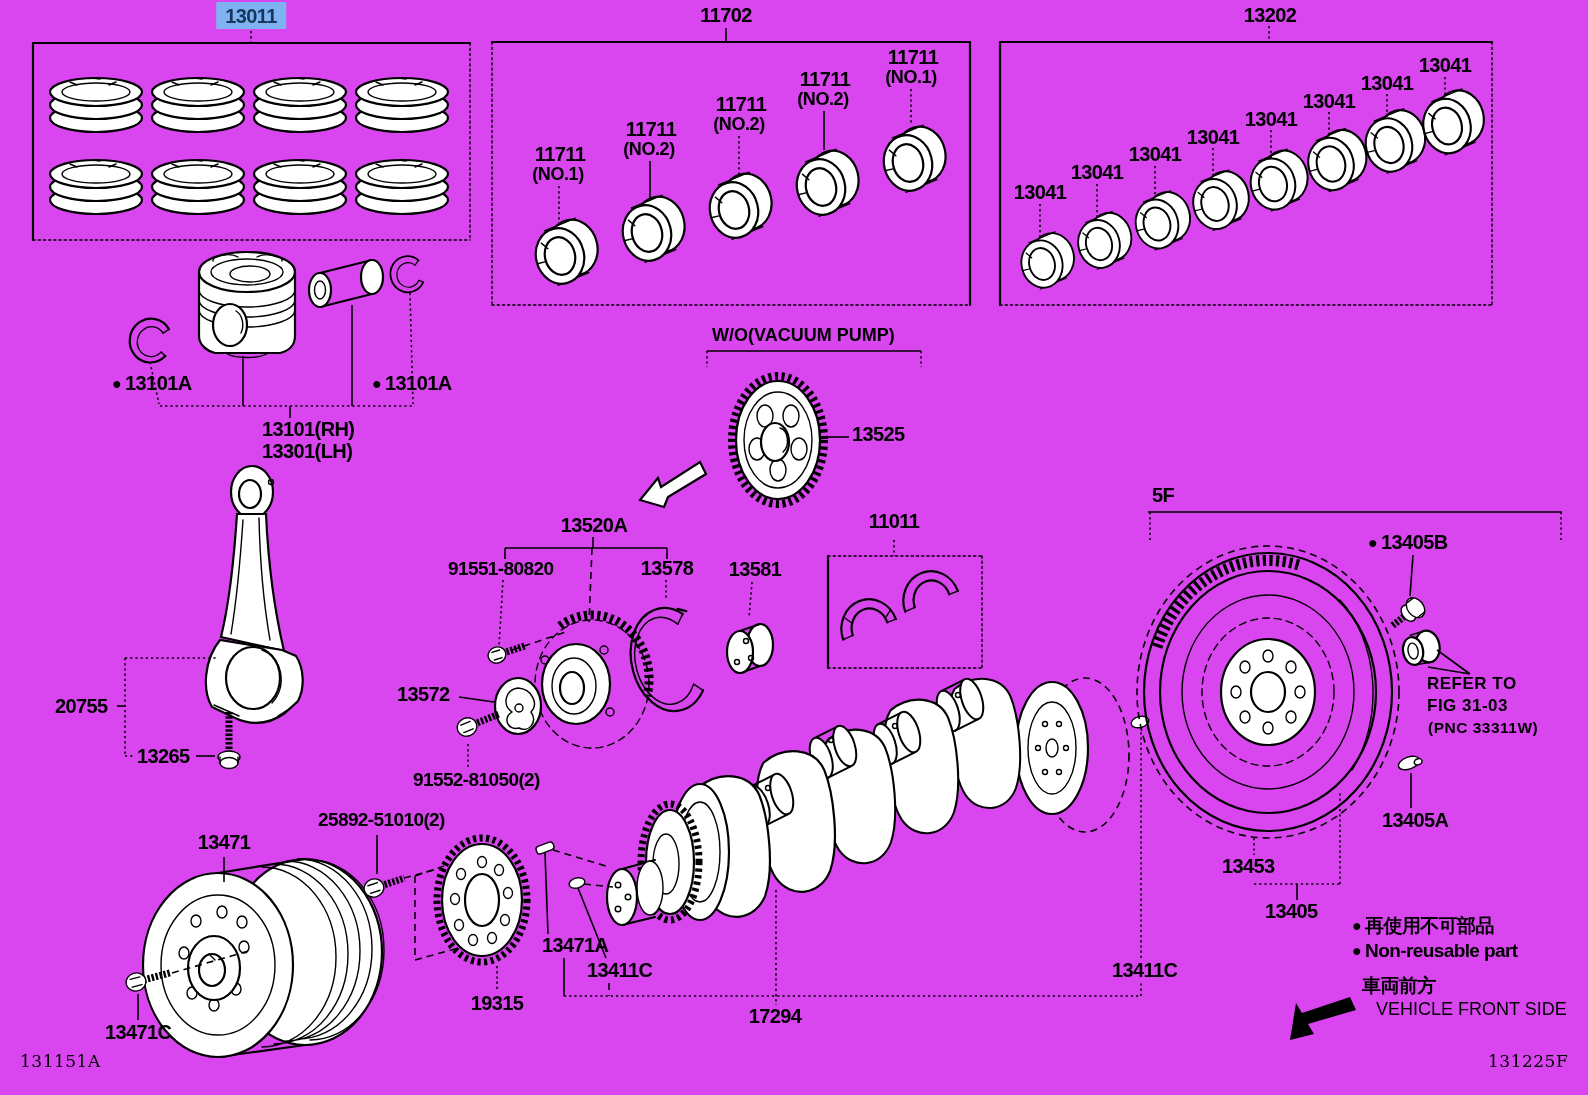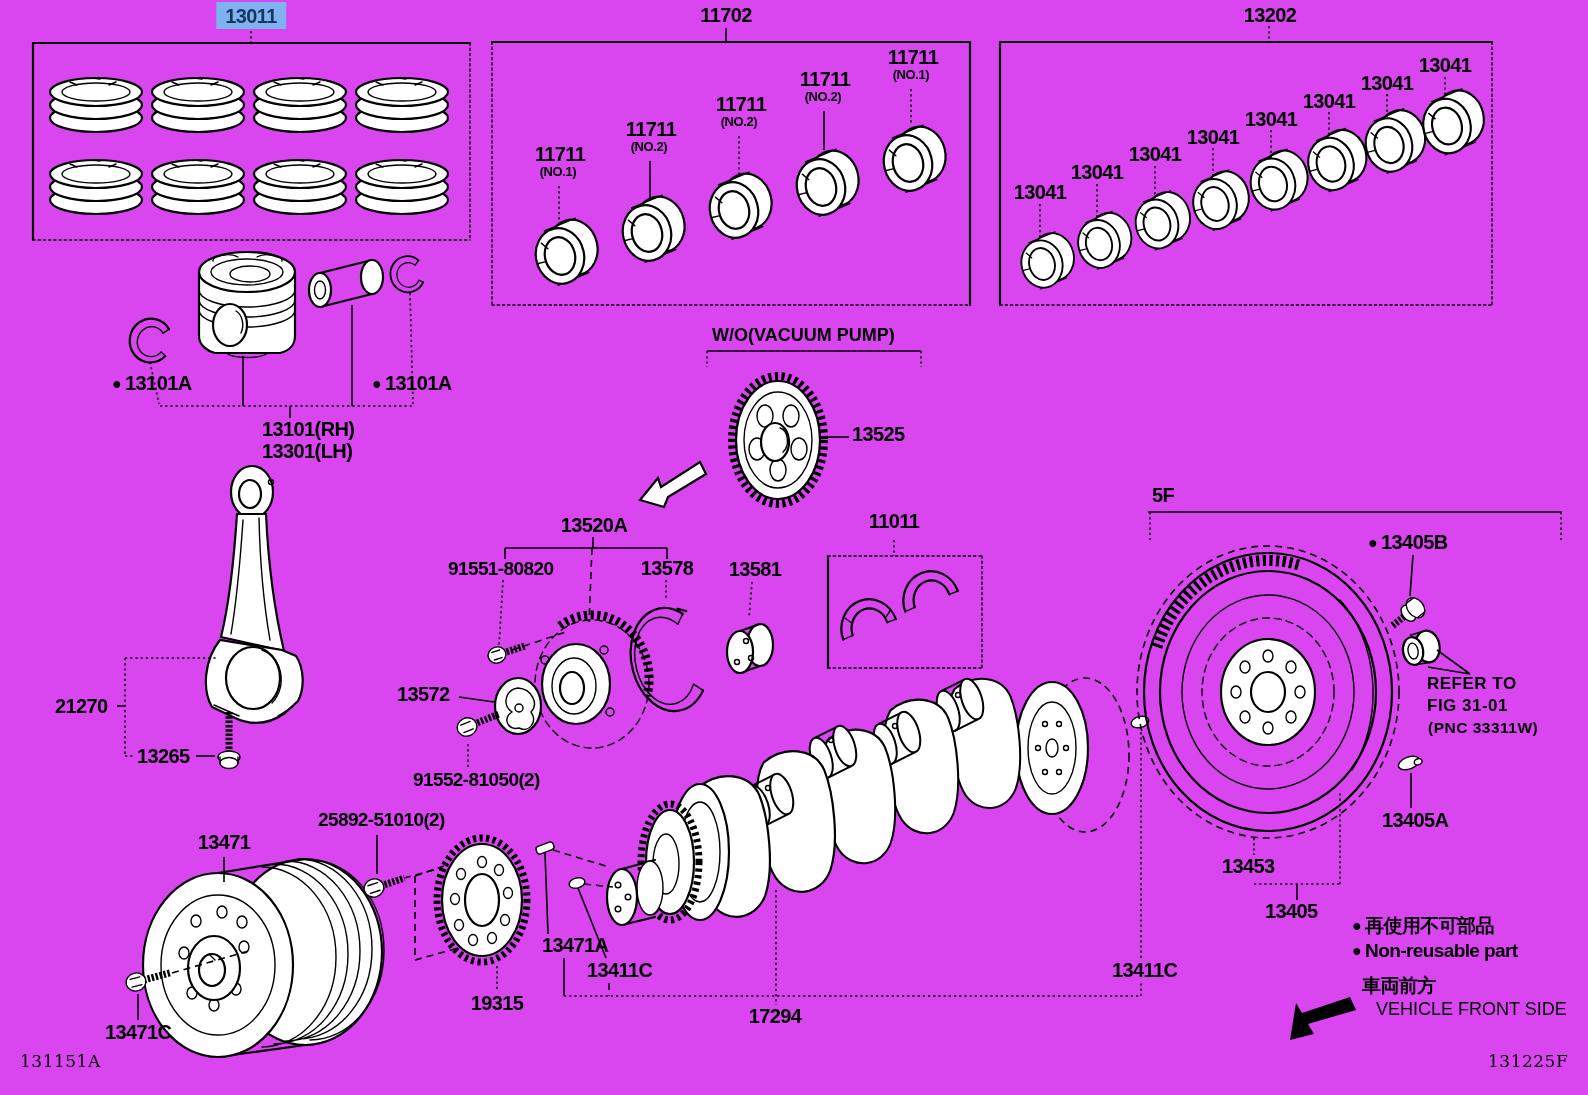--- a/index.html
+++ b/index.html
@@ -9,21 +9,21 @@
   .s{stroke:#000;fill:none;stroke-width:2.2;stroke-linecap:round;}
   .f{stroke:#000;fill:#fff;stroke-width:2.2;}
   .t{stroke-width:1.4;}
   .ld{stroke:#000;stroke-width:1.6;fill:none;}
   .dot{stroke-dasharray:2.2 3;}
   .dsh{stroke-dasharray:7 5;}
   .teeth{fill:none;stroke:#000;stroke-dasharray:3.2 3.4;}
   .co{position:absolute;font-weight:bold;font-size:20px;letter-spacing:-0.6px;color:#000;
       white-space:nowrap;line-height:1;z-index:2;}
   .ctr{transform:translateX(-50%);}
-  .sm{font-size:13px;letter-spacing:-0.4px;}
+  .sm{font-size:18px;letter-spacing:-0.4px;}
   .sz19{font-size:19px;text-align:right;}
   .sz18{font-size:18px;letter-spacing:0;}
   .sz17{font-size:17px;letter-spacing:0.5px;}
   .sz15{font-size:15.5px;letter-spacing:0.5px;}
   .nrm{font-weight:normal;letter-spacing:0;}
   .serif{font-family:"DejaVu Serif",serif;font-weight:normal;font-size:17px;letter-spacing:0.5px;}
   .hl{background:#7FB2F0;color:#17365D;padding:4px 9px 3px 9px;}
   .bu{font-size:16px;margin-right:4px;vertical-align:1px;}
 </style>
 </head>
@@ -446,39 +446,39 @@
 <div class="co ctr" style="left:1271px;top:109px;">13041</div>
 <div class="co ctr" style="left:1329px;top:91px;">13041</div>
 <div class="co ctr" style="left:1387px;top:73px;">13041</div>
 <div class="co ctr" style="left:1445px;top:55px;">13041</div>
 
 <div class="co" style="left:112px;top:373px;"><span class="bu">●</span><span>13101A</span></div>
 <div class="co" style="left:372px;top:373px;"><span class="bu">●</span><span>13101A</span></div>
 <div class="co" style="left:262px;top:419px;">13101(RH)</div>
 <div class="co" style="left:262px;top:441px;">13301(LH)</div>
 
-<div class="co" style="left:55px;top:696px;">21270</div>
+<div class="co" style="left:55px;top:696px;">20755</div>
 <div class="co" style="left:137px;top:746px;">13265</div>
 
 <div class="co sz18" style="left:712px;top:326px;">W/O(VACUUM PUMP)</div>
 <div class="co" style="left:852px;top:424px;">13525</div>
 
 <div class="co ctr" style="left:594px;top:515px;">13520A</div>
 <div class="co sz19" style="left:448px;top:559px;">91551-80820</div>
 <div class="co ctr" style="left:667px;top:558px;">13578</div>
 <div class="co ctr" style="left:755px;top:559px;">13581</div>
 <div class="co" style="left:397px;top:684px;">13572</div>
 <div class="co sz19" style="left:413px;top:770px;">91552-81050(2)</div>
 
 <div class="co ctr" style="left:894px;top:511px;">11011</div>
 
 <div class="co" style="left:1152px;top:485px;">5F</div>
 <div class="co" style="left:1368px;top:532px;"><span class="bu">●</span><span>13405B</span></div>
 <div class="co sz17" style="left:1427px;top:675px;">REFER TO</div>
-<div class="co sz17" style="left:1427px;top:697px;">FIG 31-01</div>
+<div class="co sz17" style="left:1427px;top:697px;">FIG 31-03</div>
 <div class="co sz15" style="left:1428px;top:720px;">(PNC 33311W)</div>
 <div class="co" style="left:1382px;top:810px;">13405A</div>
 <div class="co" style="left:1222px;top:856px;">13453</div>
 <div class="co" style="left:1265px;top:901px;">13405</div>
 
 <div class="co ctr" style="left:224px;top:832px;">13471</div>
 <div class="co" style="left:105px;top:1022px;">13471C</div>
 <div class="co sz19" style="left:318px;top:810px;">25892-51010(2)</div>
 <div class="co ctr" style="left:497px;top:993px;">19315</div>
 

